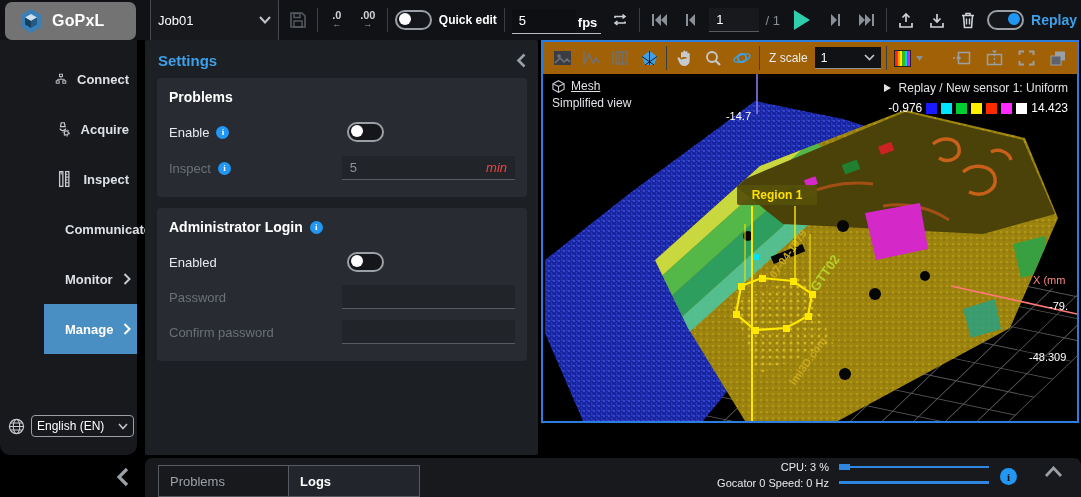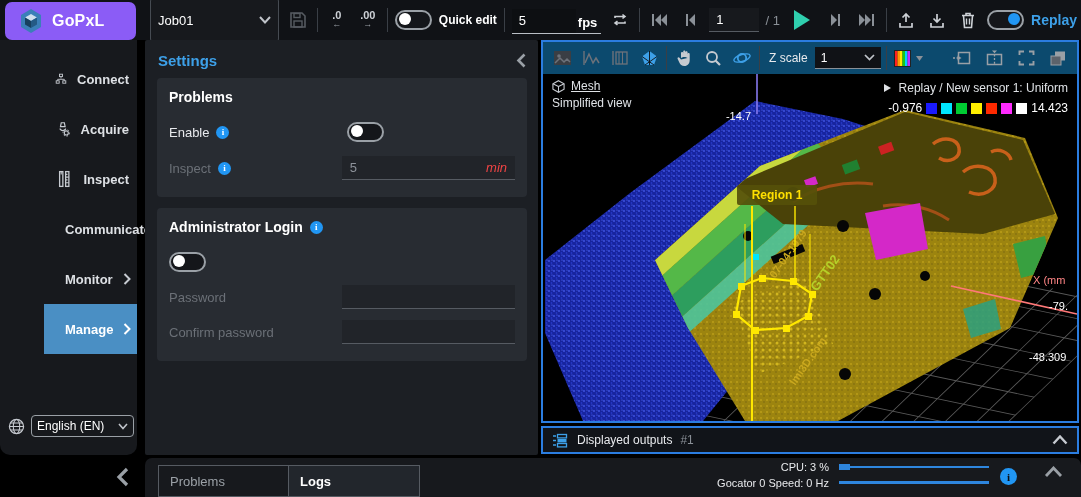--- a/index.html
+++ b/index.html
@@ -1,21 +1,21 @@
 <!DOCTYPE html>
 <html><head>
 <meta charset="utf-8">
 <style>
   html,body{margin:0;padding:0;background:#000;}
   body{font-family:"Liberation Sans",sans-serif;color:#e8eaed;-webkit-font-smoothing:antialiased;}
   .app{position:relative;width:1081px;height:497px;background:#000;overflow:hidden;}
 
   
   .topbar{position:absolute;left:0;top:0;width:1081px;height:40px;background:#101216;}
-  .logo-chip{position:absolute;left:5px;top:2px;width:131px;height:38px;background:#8b5cf6;border-radius:7px;display:flex;align-items:center;gap:8px;padding-left:13px;box-sizing:border-box;}
+  .logo-chip{position:absolute;left:5px;top:2px;width:131px;height:38px;background:#737373;border-radius:7px;display:flex;align-items:center;gap:8px;padding-left:13px;box-sizing:border-box;}
   .logo-text{font-weight:bold;font-size:16px;color:#fff;letter-spacing:.2px;}
   .controls{position:absolute;left:150px;top:0;height:40px;right:4px;display:flex;align-items:center;gap:7px;}
   .select{height:44px;background:#17191d;border:1px solid #464b52;border-radius:3px;color:#fff;font-size:13px;display:flex;align-items:center;justify-content:space-between;padding:0 7px;box-sizing:border-box;}
   .job-select{width:184px;}
   .vsep{width:1px;height:24px;background:#3a3f46;flex:0 0 auto;}
   .icon-btn{display:flex;align-items:center;justify-content:center;width:24px;height:24px;flex:0 0 auto;}
   .dec-ic{display:flex;flex-direction:column;align-items:center;line-height:9px;color:#cdd1d6;font-size:11px;font-weight:bold;}
   .dec-ic .arr{font-size:9px;color:#9aa0a6;}
   .toggle{width:33px;height:16px;border:2px solid #9aa0a6;border-radius:10px;position:relative;background:#14161a;flex:0 0 auto;}
   .toggle .knob{position:absolute;left:2px;top:1px;width:12px;height:12px;border-radius:50%;background:#fff;}
@@ -49,21 +49,21 @@
   .flabel{width:178px;font-size:13px;color:#e8eaed;display:flex;align-items:center;gap:7px;}
   .flabel.dis{color:#6b7077;}
   .info-dot{width:13px;height:13px;border-radius:50%;background:#2196f3;color:#fff;font-size:9px;font-weight:bold;font-family:"Liberation Serif",serif;display:inline-flex;align-items:center;justify-content:center;flex:0 0 auto;}
   .field{width:178px;height:24px;background:#212429;border-bottom:1px solid #565b62;color:#8d929a;font-size:13px;display:flex;align-items:center;padding:0 8px;box-sizing:border-box;justify-content:space-between;}
   .field .unit{color:#ef4444;font-size:13px;font-style:italic;}
   .btn-row{display:flex;justify-content:flex-end;margin-top:14px;}
   .btn-disabled{width:129px;height:26px;border:1px solid #4d525a;border-radius:4px;background:#2e3137;color:#82878e;font-size:13px;display:flex;align-items:center;justify-content:center;}
 
   
   .viewer{position:absolute;left:541px;top:40px;width:538px;height:383px;border:2px solid #2b7de0;box-sizing:border-box;background:#000;}
-  .vtoolbar{height:32px;background:#0c4a6e;display:flex;align-items:center;gap:5px;padding:0 7px;box-sizing:border-box;}
+  .vtoolbar{height:32px;background:#a16207;display:flex;align-items:center;gap:5px;padding:0 7px;box-sizing:border-box;}
   .vt-btn{display:flex;align-items:center;justify-content:center;width:24px;height:24px;}
   .vt-label{font-size:12px;color:#e8eaed;white-space:nowrap;margin:0 2px 0 4px;}
   .zscale-select{width:66px;height:22px;background:#101216;border-bottom:1px solid #8a9097;color:#fff;font-size:12px;display:flex;align-items:center;justify-content:space-between;padding:0 6px;box-sizing:border-box;}
   .vt-right{margin-left:auto;display:flex;align-items:center;gap:8px;}
   .vcanvas{position:relative;width:534px;height:347px;background:#000;overflow:hidden;}
   .scene{position:absolute;left:0;top:0;}
   .ov{position:absolute;font-size:12px;color:#dfe2e6;}
   .ov-mesh{left:9px;top:5px;display:flex;align-items:center;gap:6px;text-decoration:underline;}
   .ov-view{left:9px;top:22px;}
   .ov-src{right:9px;top:7px;display:flex;align-items:center;gap:7px;}
@@ -351,20 +351,21 @@
         </span>
       </div>
     </div>
 
     <div class="card">
       <div class="card-head">
         <span>Administrator Login</span>
         <span class="info-dot">i</span>
       </div>
       <div class="frow">
+        <span class="flabel">Enabled</span>
         <span class="toggle">
             <span class="knob"></span>
           </span>
       </div>
       <div class="frow" style="margin-top:5px;">
         <span class="flabel dis">Password</span>
         <span class="field"></span>
       </div>
       <div class="frow" style="margin-top:5px;">
         <span class="flabel dis">Confirm password</span>
@@ -595,35 +596,20 @@
         <span class="swatch" style="background:#00cc33"></span>
         <span class="swatch" style="background:#ffee00"></span>
         <span class="swatch" style="background:#ff2a00"></span>
         <span class="swatch" style="background:#ff2aff"></span>
         <span class="swatch" style="background:#ffffff"></span>
         <span>14.423</span>
       </div>
     </div>
   </div>
 
-  <div class="outputs">
-    <svg width="17" height="15" viewBox="0 0 17 15">
-      <path d="M1 3h3M1 7.5h3M1 12h3" stroke="#3da0e8" stroke-width="1.5"></path>
-      <rect x="5.5" y="1.5" width="9" height="3.4" fill="none" stroke="#3da0e8" stroke-width="1.3"></rect>
-      <rect x="5.5" y="6" width="9" height="3.4" fill="#3da0e8"></rect>
-      <rect x="5.5" y="10.5" width="9" height="3.4" fill="none" stroke="#3da0e8" stroke-width="1.3"></rect>
-    </svg>
-    <span class="outputs-label">Displayed outputs</span>
-    <span class="outputs-badge">#1</span>
-    <span class="outputs-chev">
-      <svg width="16" height="10" viewBox="0 0 16 10">
-          <polyline points="1.5,8.5 8,1.5 14.5,8.5" fill="none" stroke="#c6cad0" stroke-width="2.4"></polyline>
-        </svg>
-    </span>
-  </div>
 
   <div class="bottombar">
     <div class="tabs">
       <div class="tab">Problems</div>
       <div class="tab active">Logs</div>
     </div>
     <div class="stats">
       <span class="stat-label">CPU: 3 %</span>
       <span class="bar">
           <span class="track"></span>

